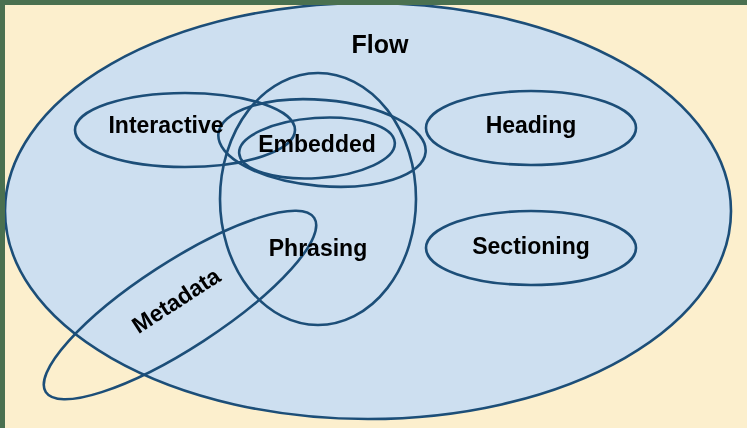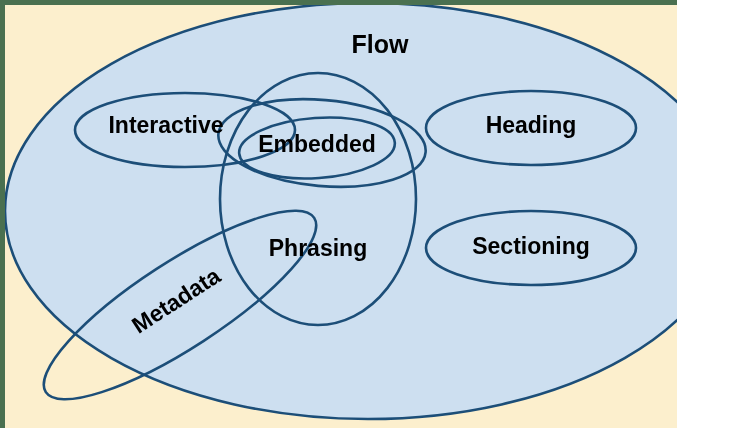--- a/index.html
+++ b/index.html
@@ -2,21 +2,21 @@
 <html><head>
 <meta charset="utf-8">
 <style>
   html, body {
     margin: 0;
     padding: 0;
     background: #ffffff;
   }
   #canvas {
     position: relative;
-    width: 677px;
+    width: 747px;
     height: 428px;
     overflow: hidden;
     background: #fcefcd;
     box-sizing: border-box;
     border-top: 5px solid #4a7050;
     border-left: 5px solid #4a7050;
     font-family: "Liberation Sans", sans-serif;
   }
   #venn-svg {
     position: absolute;

